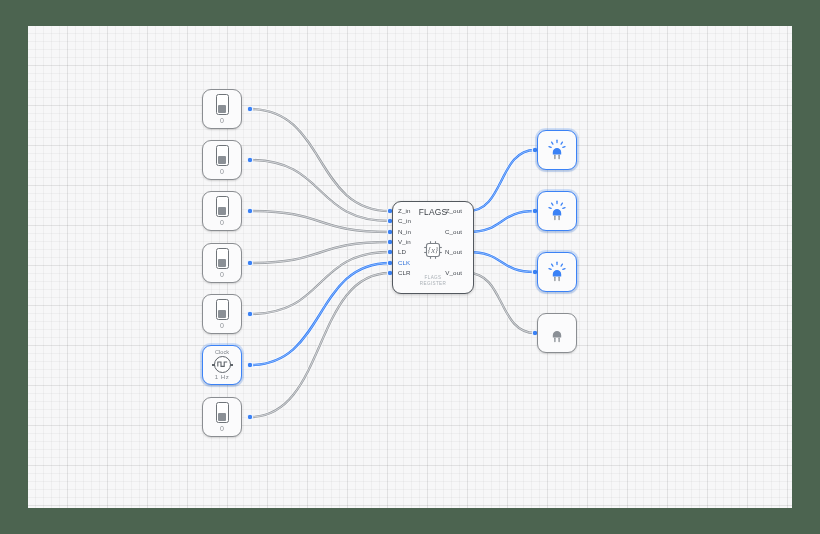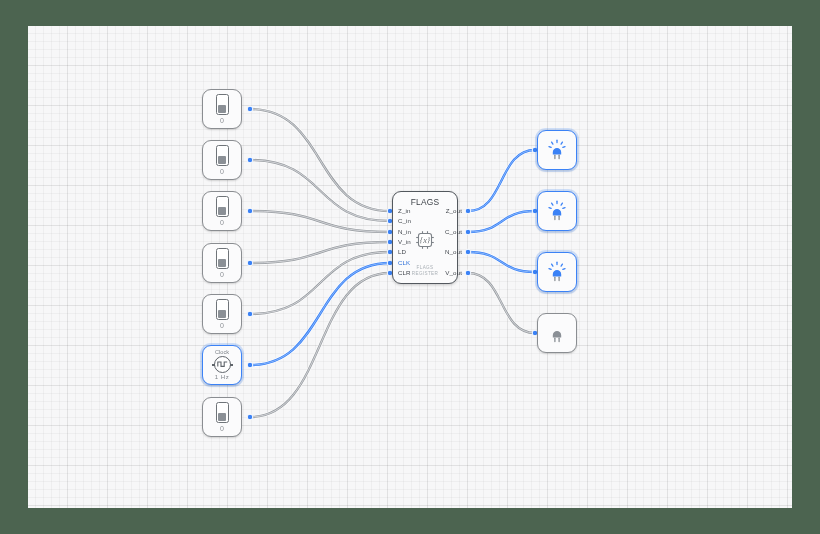--- a/index.html
+++ b/index.html
@@ -57,21 +57,21 @@
   .clk .dial::before, .clk .dial::after {
      content:""; position:absolute; top:50%; width:3px; height:1.3px; background:#5f646a;}
   .clk .dial::before { left:-3px; } .clk .dial::after { right:-3px; }
   .clk .freq { font-size: 6px; color: #7f848a; line-height: 7px; margin-top: 1.5px; letter-spacing:0.5px; }
 
   
   .led { width: 40px; height: 40px; }
 
   
   #chip {
-    position: absolute; left: 392px; top: 191px; width: 66px; height: 93px;
+    position: absolute; left: 392px; top: 201px; width: 82px; height: 93px;
     background: #fbfbfc; border: 1.8px solid #53585e; border-radius: 9px;
     box-shadow: 0 1px 3px rgba(0,0,0,0.2);
     padding-left: 32px;
   }
   #chip .title { position:absolute; top:5px; left:0; right:0; text-align:center;
                  font-size: 8.4px; color:#3d4248; letter-spacing:0.2px; }
   #chip .icon { position:absolute; left:50%; top:37px; transform:translateX(-50%); }
   #chip .sub { position:absolute; left:0; right:0; bottom:7px; text-align:center;
                font-size:4.6px; color:#aab0b6; line-height:5.4px; letter-spacing:0.35px; }
 

